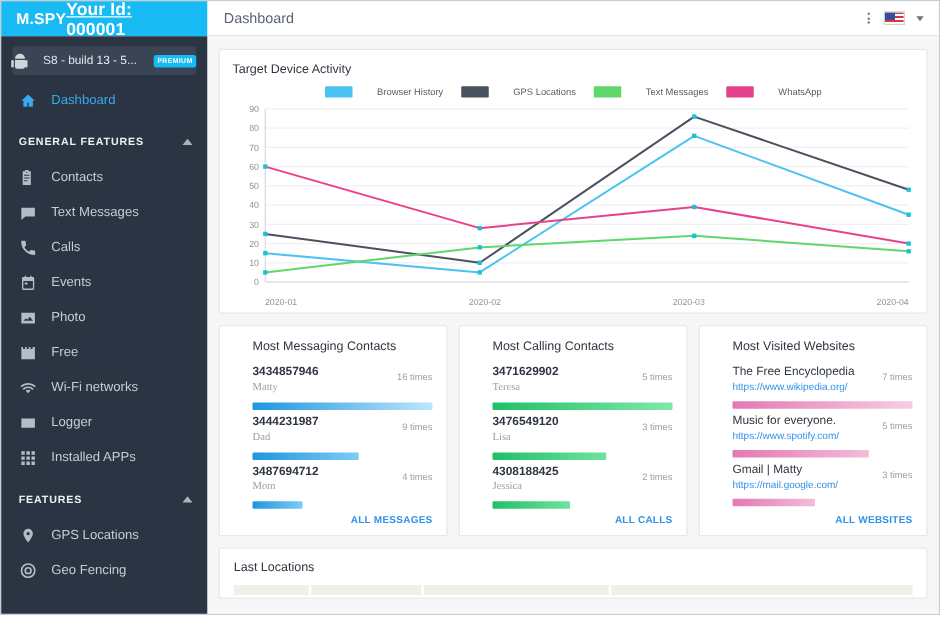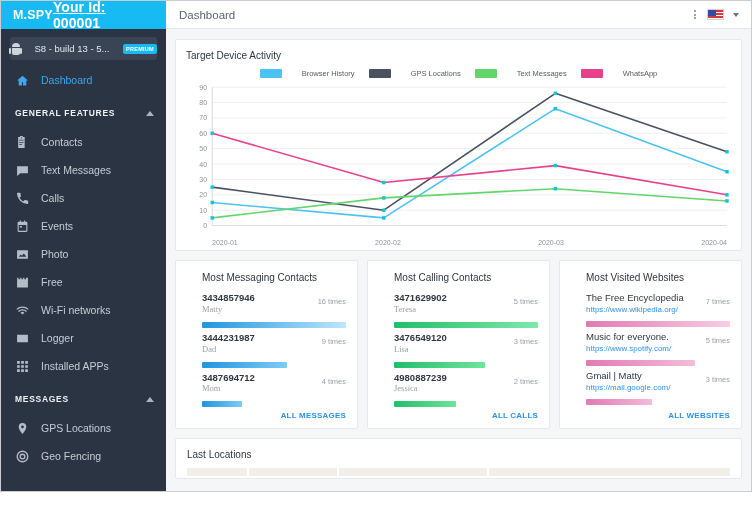--- a/index.html
+++ b/index.html
@@ -232,21 +232,21 @@
       <div class="navitem">
         <span class="ico">
           <svg viewBox="0 0 24 24">
               <path d="M2 2h5v5H2zm7.5 0h5v5h-5zM17 2h5v5h-5zM2 9.5h5v5H2zm7.5 0h5v5h-5zm7.5 0h5v5h-5zM2 17h5v5H2zm7.5 0h5v5h-5zm7.5 0h5v5h-5z"></path>
             </svg>
         </span>
         <span>Installed APPs</span>
       </div>
 
       <div class="section-head">
-        <span>MESSAGES</span>
+        <span>FEATURES</span>
         <span class="chev"></span>
       </div>
 
       <div class="navitem">
         <span class="ico">
           <svg viewBox="0 0 24 24">
               <path d="M12 2a7 7 0 0 0-7 7c0 5.2 7 13 7 13s7-7.8 7-13a7 7 0 0 0-7-7zm0 9.5A2.5 2.5 0 1 1 12 6.5a2.5 2.5 0 0 1 0 5z"></path>
             </svg>
         </span>
         <span>GPS Locations</span>
@@ -393,21 +393,21 @@
                 <div class="entry-name">3476549120</div>
                 <div class="entry-sub">Lisa</div>
               </div>
               <div class="entry-count">3 times</div>
             </div>
             <div class="bar" style="width:63%;background:linear-gradient(90deg,#20bf6b,#6fe39b)"></div>
           </div>
           <div class="entry">
             <div class="entry-top">
               <div class="entry-main">
-                <div class="entry-name">4980887239</div>
+                <div class="entry-name">4308188425</div>
                 <div class="entry-sub">Jessica</div>
               </div>
               <div class="entry-count">2 times</div>
             </div>
             <div class="bar" style="width:43%;background:linear-gradient(90deg,#20bf6b,#6fe39b)"></div>
           </div>
           <div class="all-link">ALL CALLS</div>
         </div>
 
         <div class="card mini-card">

